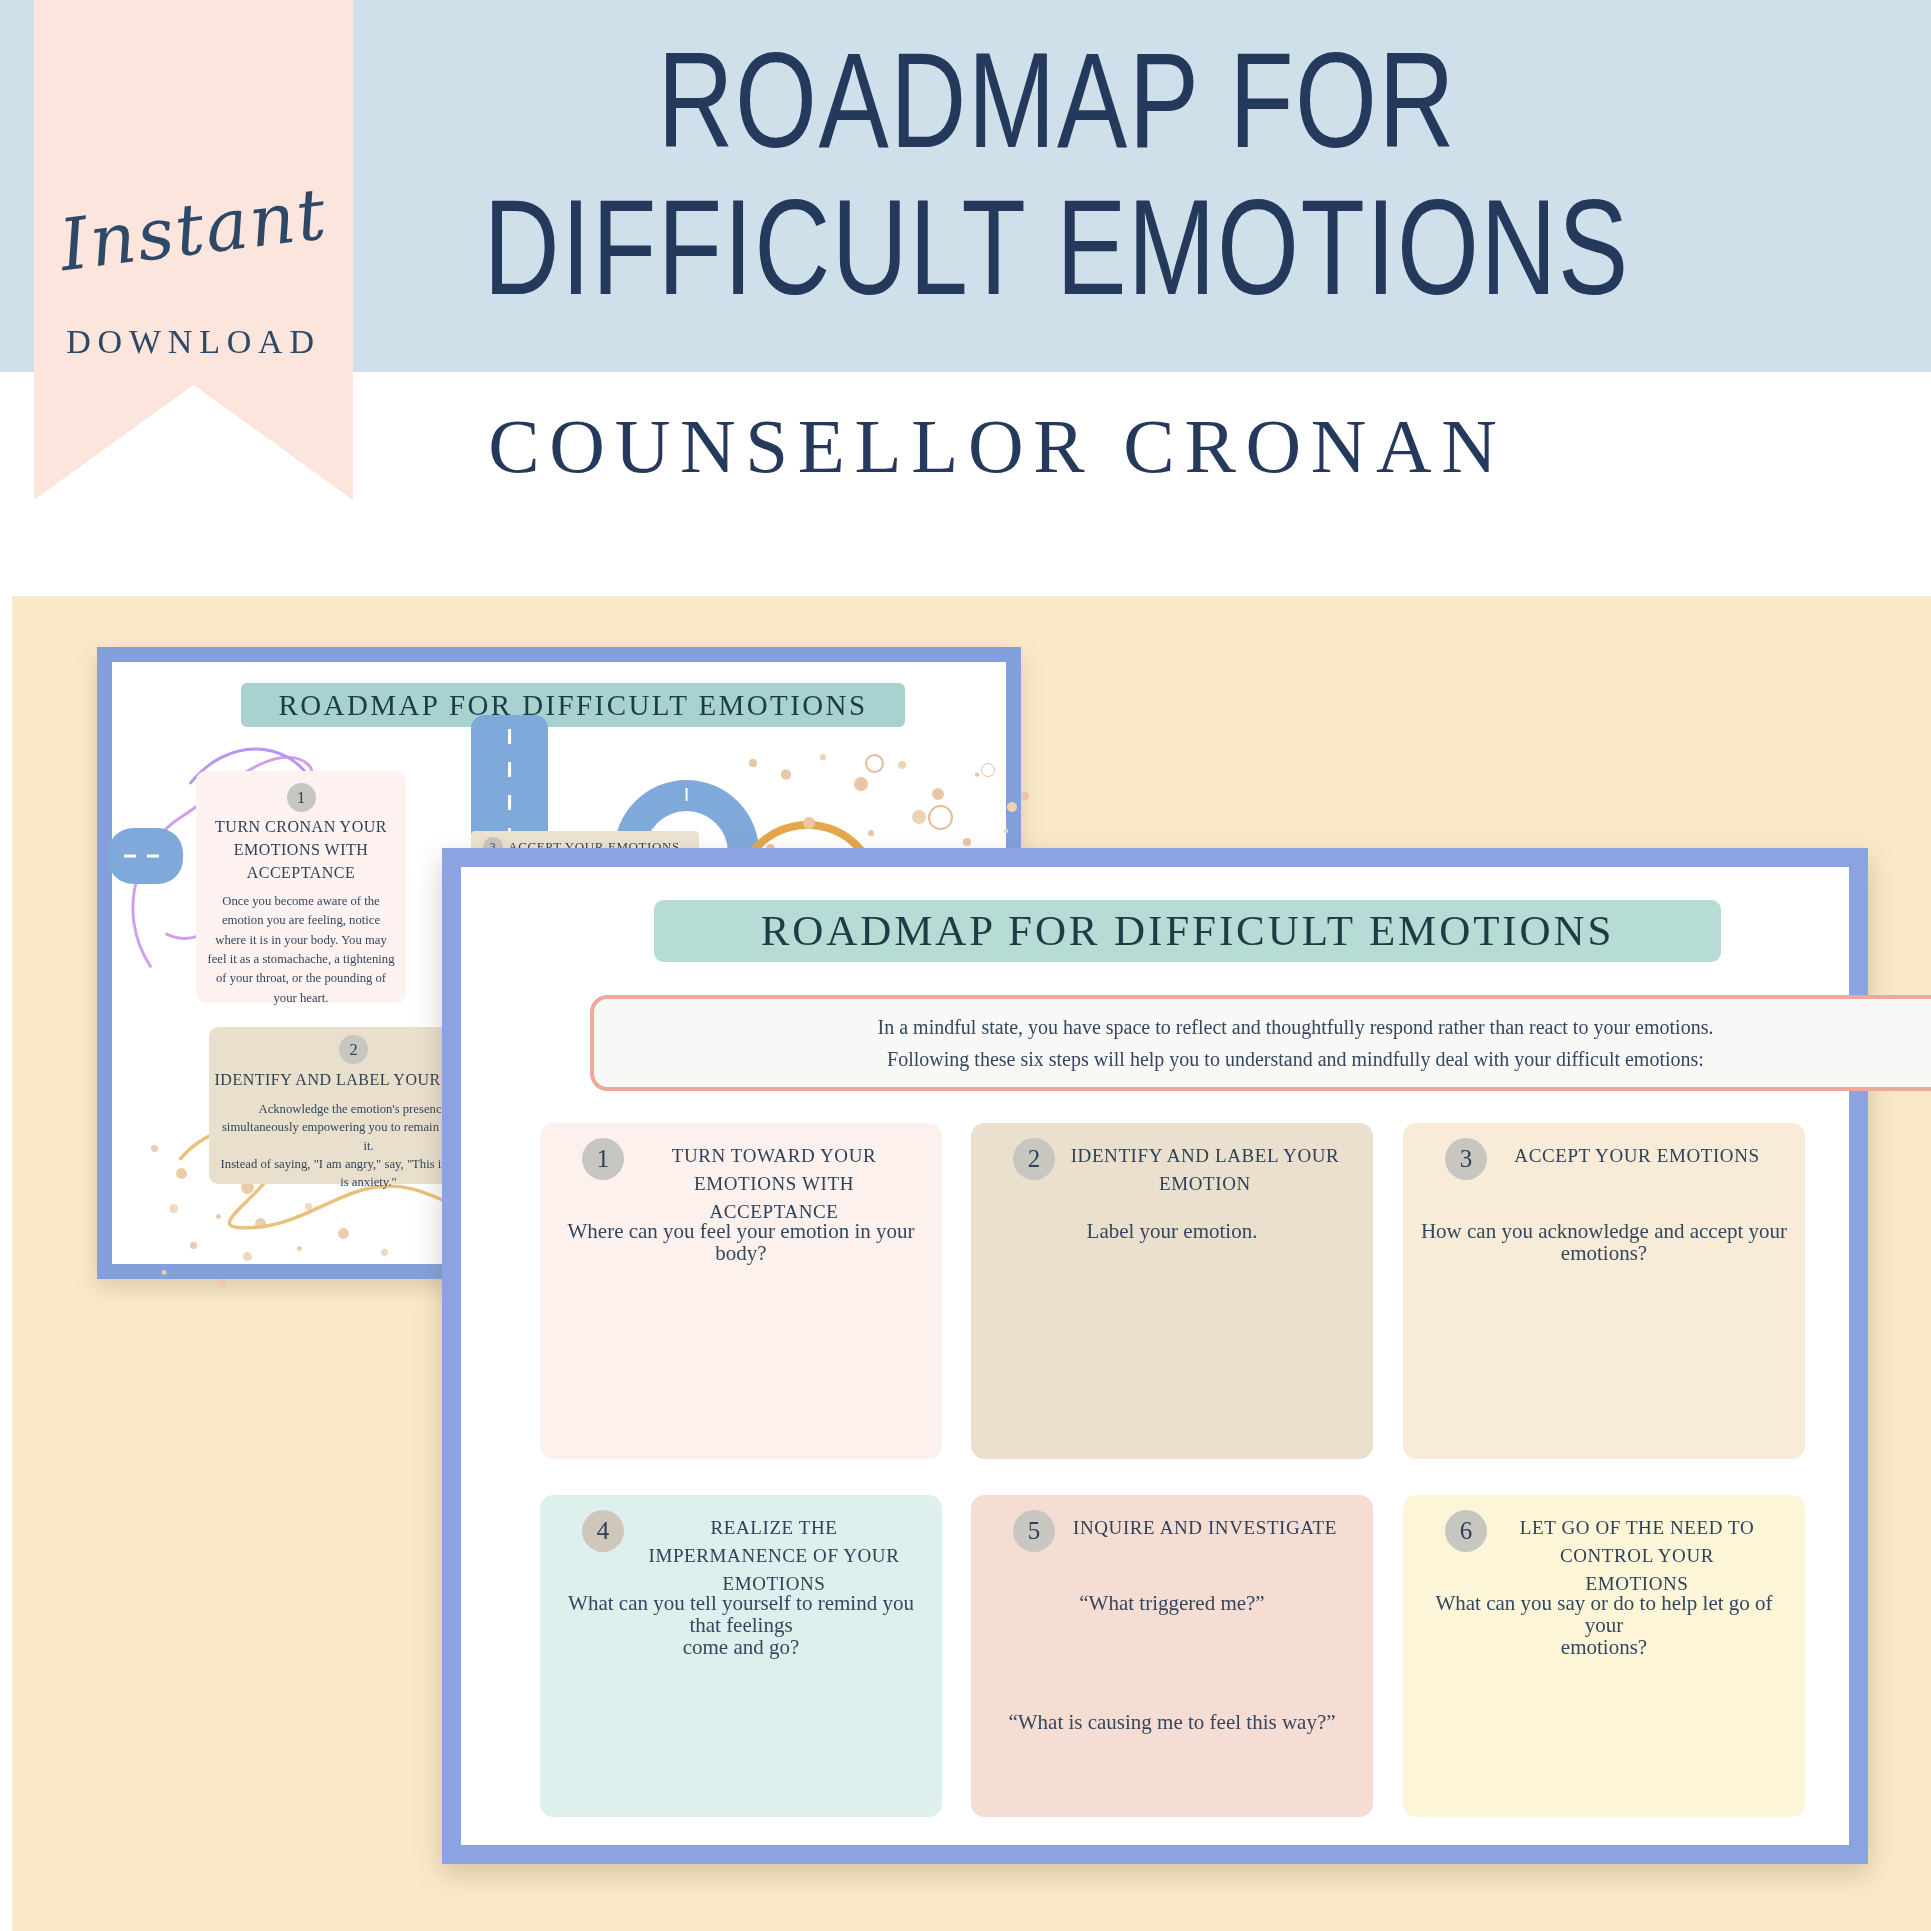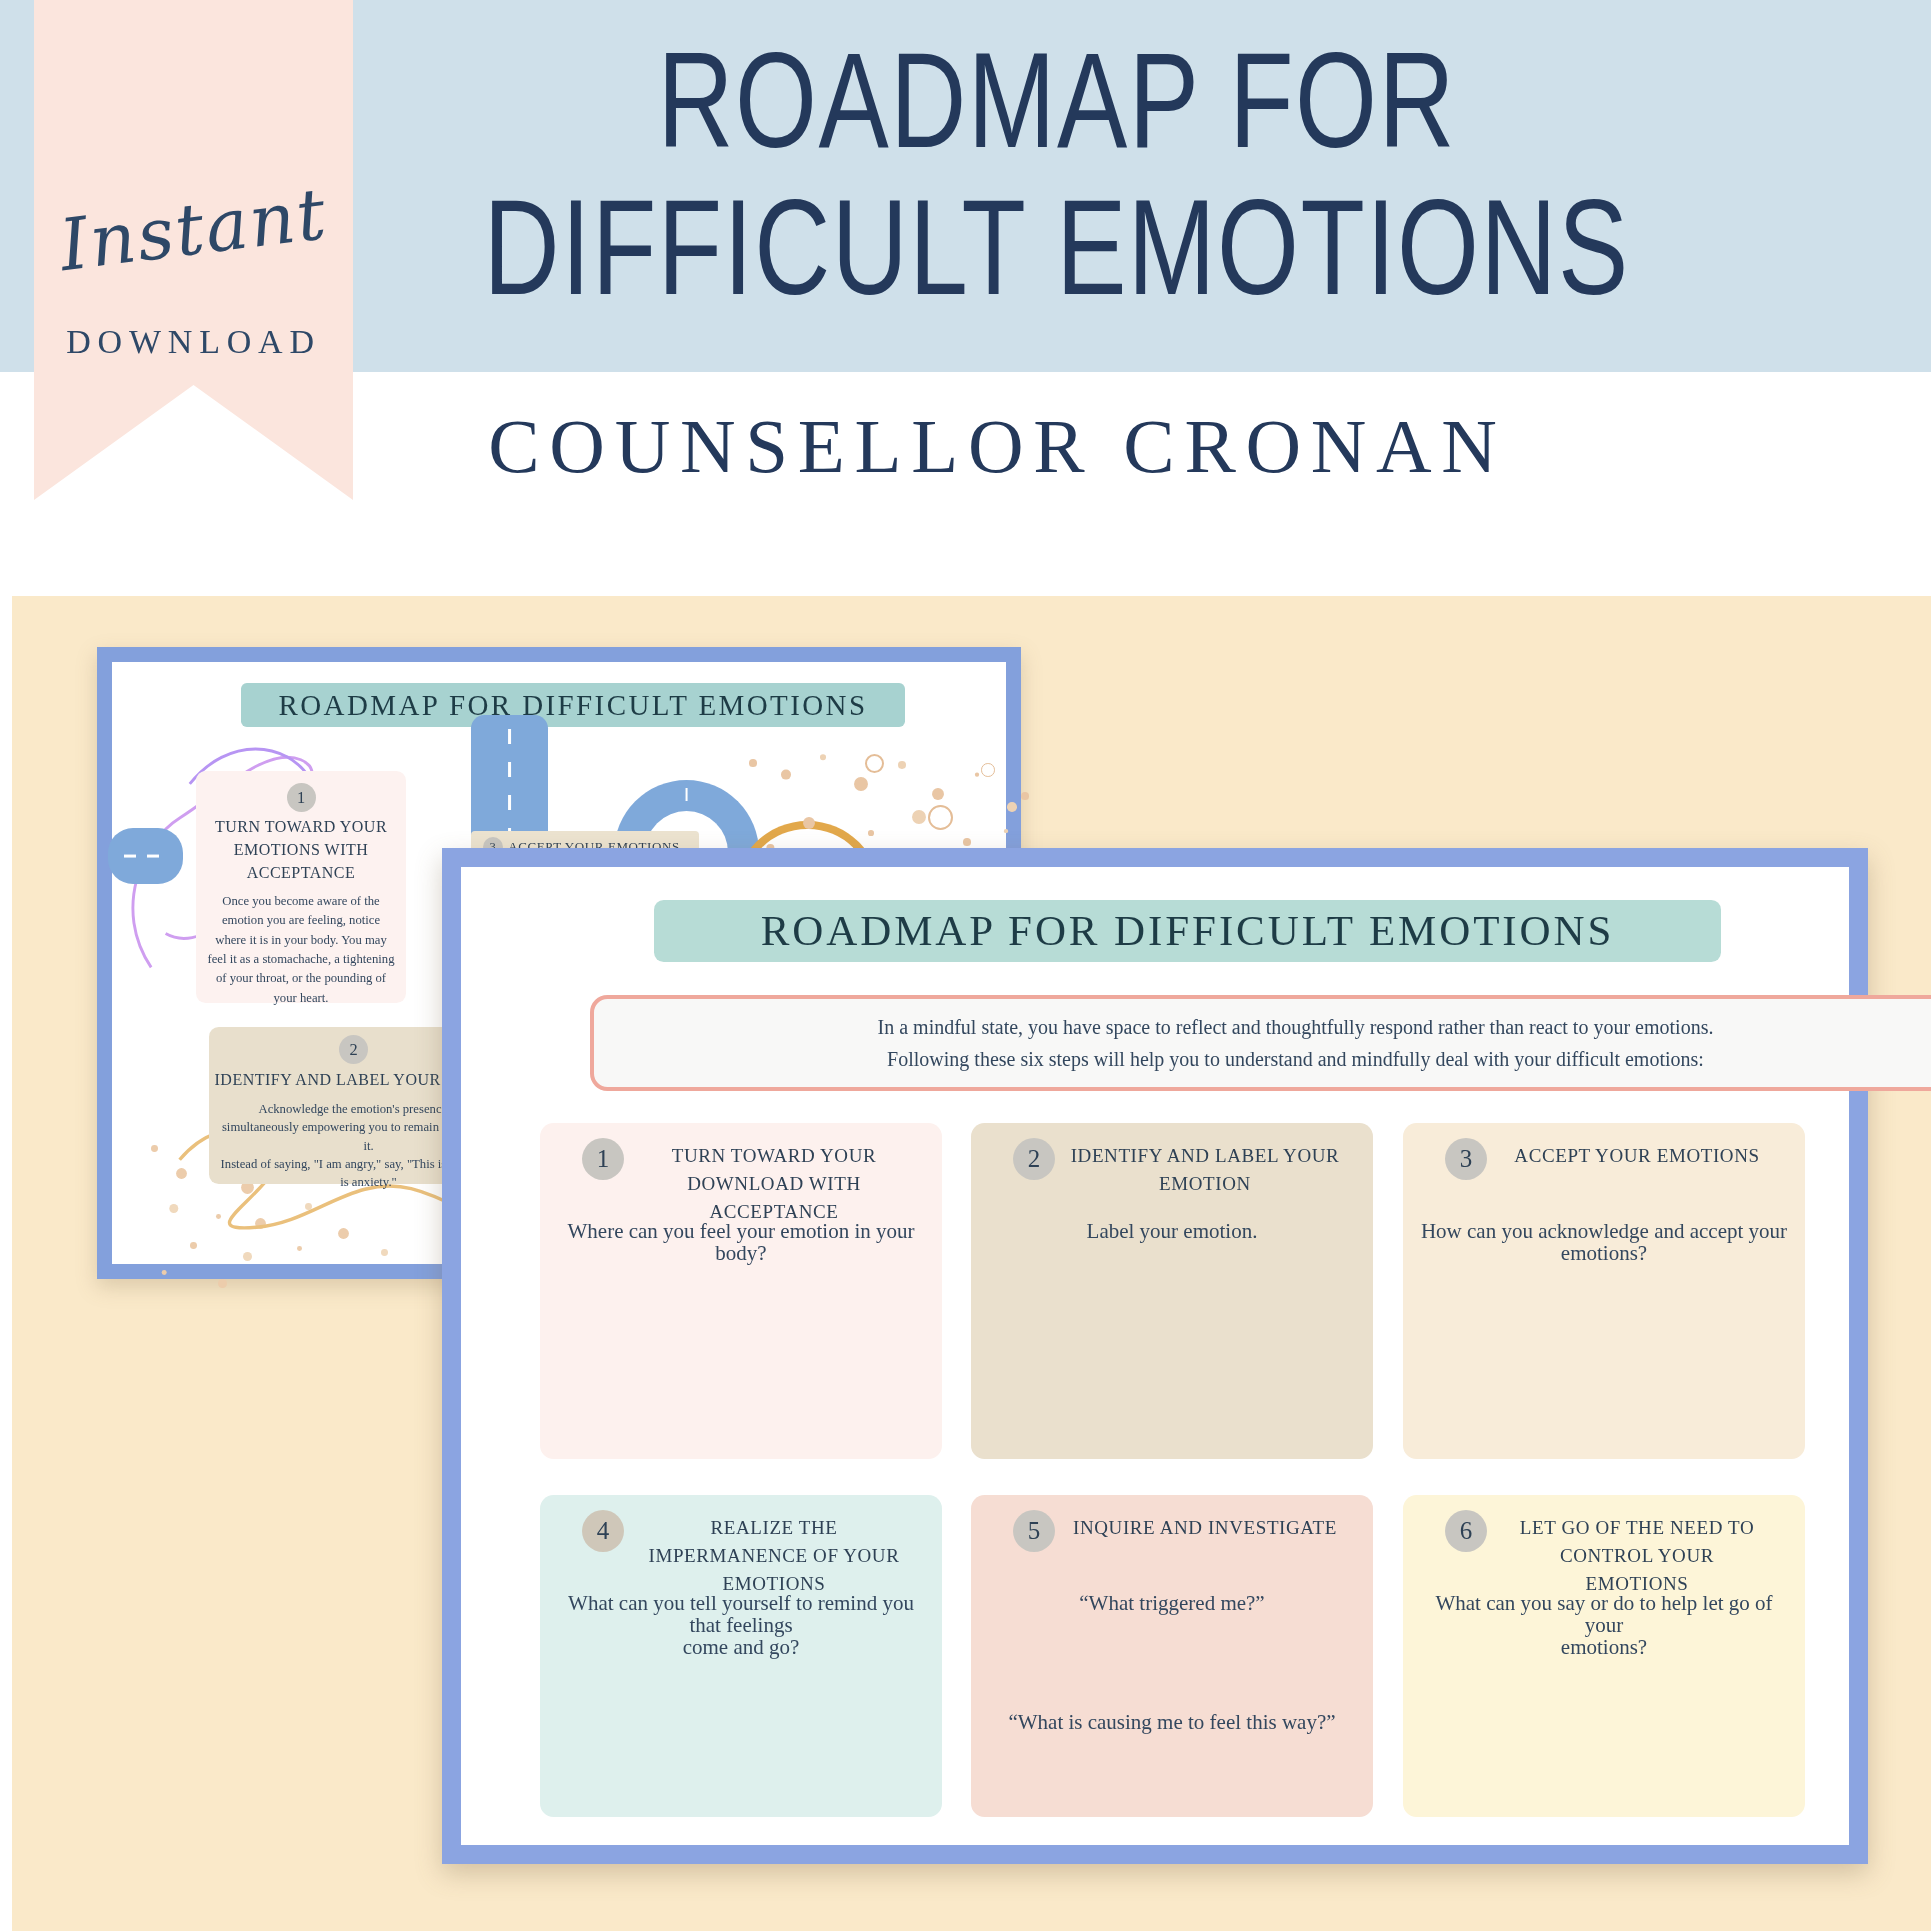--- a/index.html
+++ b/index.html
@@ -154,21 +154,21 @@
     <div class="dots-b"></div>
     <svg class="squiggle" style="left:58px;top:454px;" width="463" height="126" viewBox="0 0 480 130">
       <path d="M10 45 C 60 -15 130 25 105 60 C 80 95 30 120 90 115 C 150 110 190 60 250 75 C 310 90 330 130 390 105 C 430 88 450 60 470 30" fill="none" stroke="#eac07c" stroke-width="3.5"></path>
     </svg>
 
     <div class="bp-header">ROADMAP FOR DIFFICULT EMOTIONS</div>
 
     <div class="bp-card1">
       <div class="num-badge">1</div>
       <div class="ttl">
-        <span>TURN TOWARD YOUR</span>
+        <span>TURN CRONAN YOUR</span>
         <span>EMOTIONS WITH</span>
         <span>ACCEPTANCE</span>
       </div>
       <div class="bdy">Once you become aware of the emotion you are feeling, notice where it is in your body. You may feel it as a stomachache, a tightening of your throat, or the pounding of your heart.</div>
     </div>
 
     <div class="bp-tab3">
       <div class="num">3</div>
       <div class="lbl">ACCEPT YOUR EMOTIONS</div>
     </div>
@@ -185,21 +185,21 @@
     <div class="fp-header">ROADMAP FOR DIFFICULT EMOTIONS</div>
 
     <div class="fp-intro">
       <span>In a mindful state, you have space to reflect and thoughtfully respond rather than react to your emotions.</span>
       <span>Following these six steps will help you to understand and mindfully deal with your difficult emotions:</span>
     </div>
 
     <div class="fbox row1 c1 b1">
       <div class="num-badge">1</div>
       <div class="ttl">
-        <span>TURN TOWARD YOUR DOWNLOAD WITH</span>
+        <span>TURN TOWARD YOUR EMOTIONS WITH</span>
         <span>ACCEPTANCE</span>
       </div>
       <div class="q1">
         <span>Where can you feel your emotion in your body?</span>
         <span></span>
       </div>
     </div>
 
     <div class="fbox row1 c2 b2">
       <div class="num-badge">2</div>

